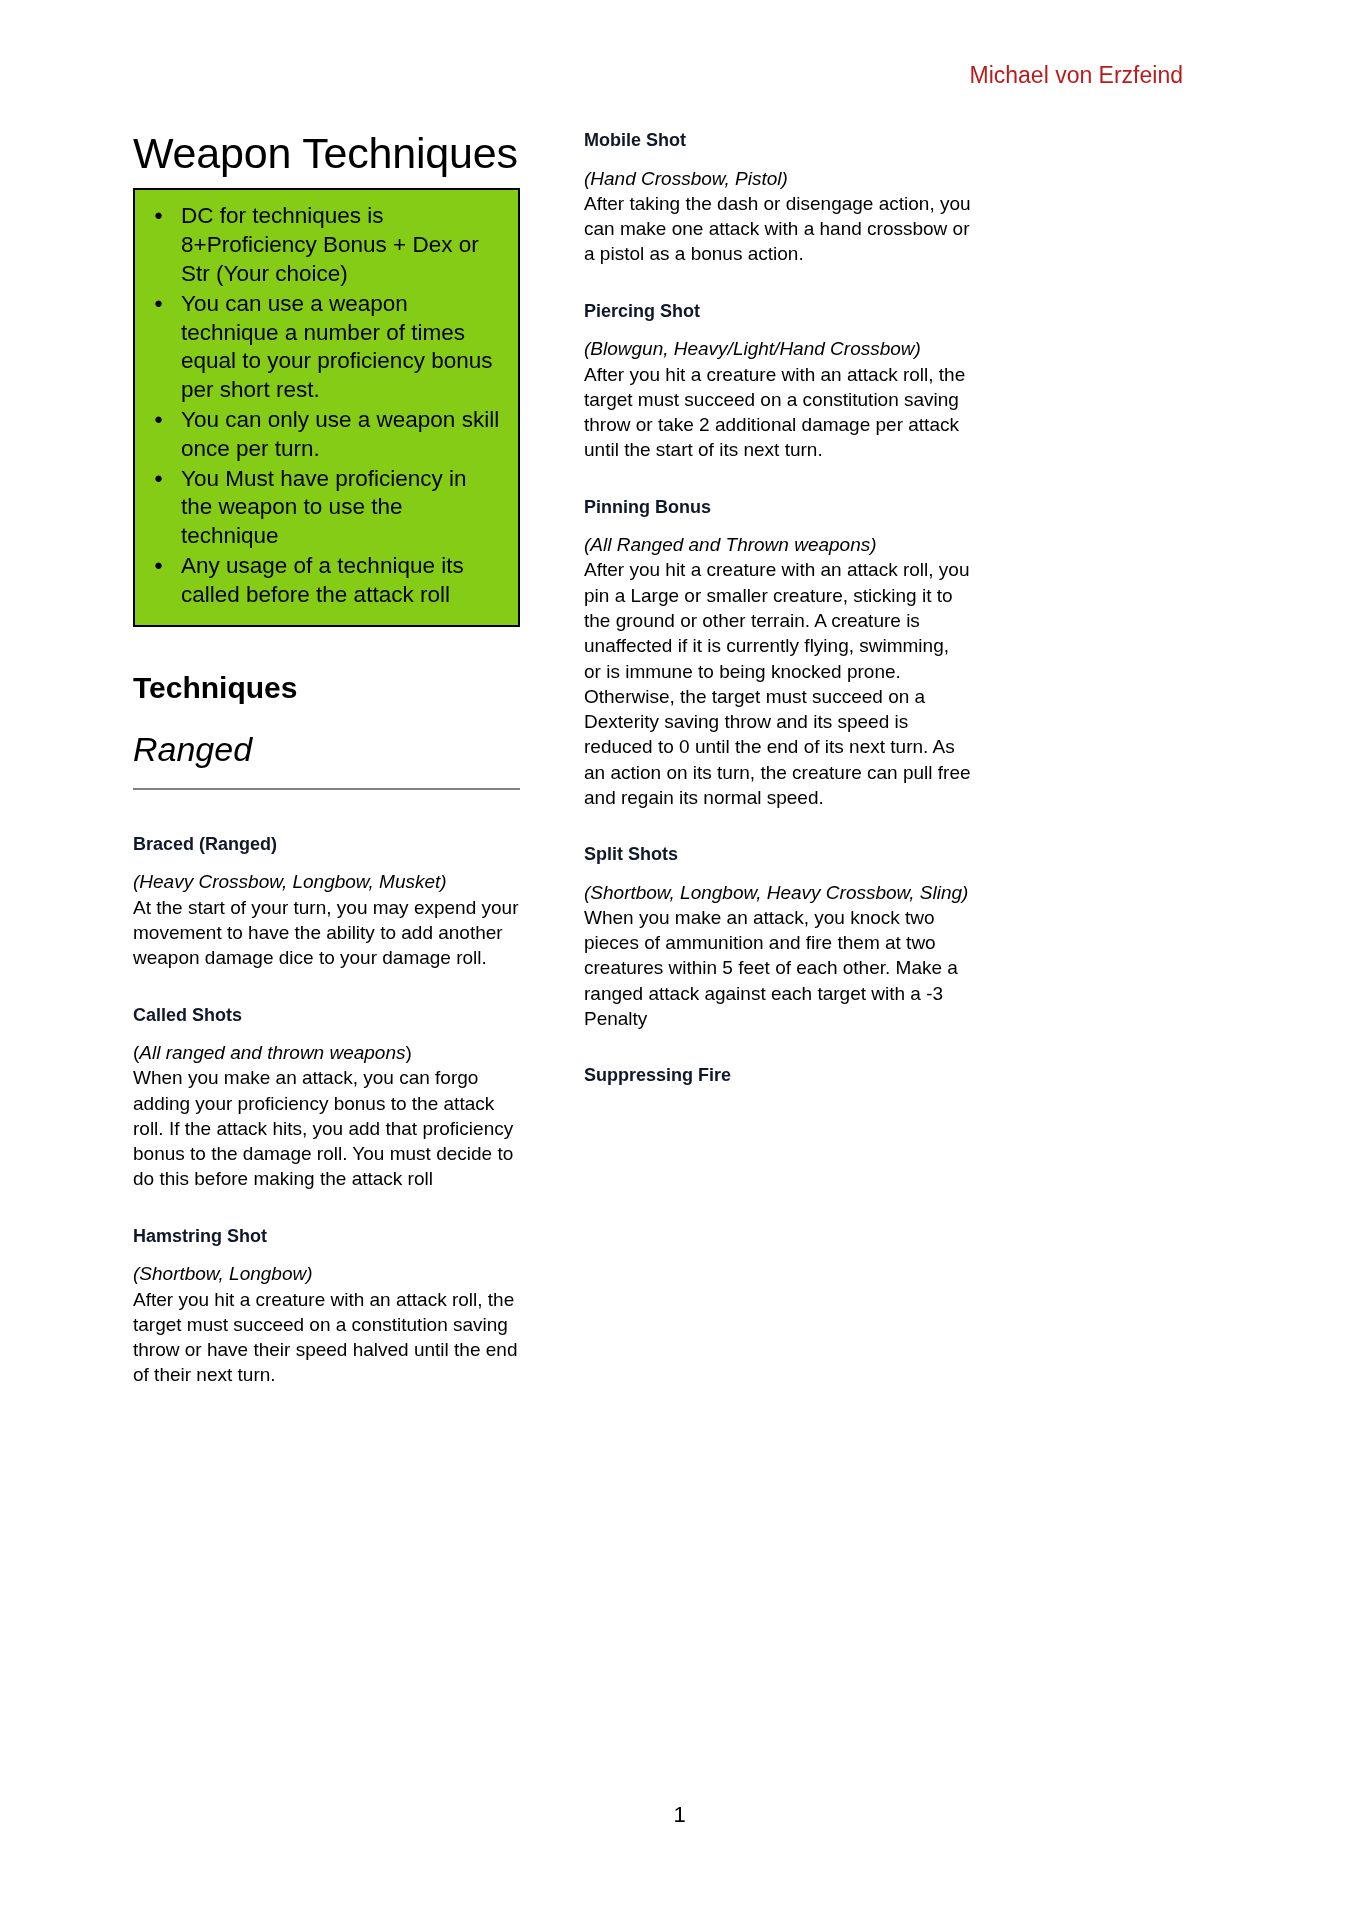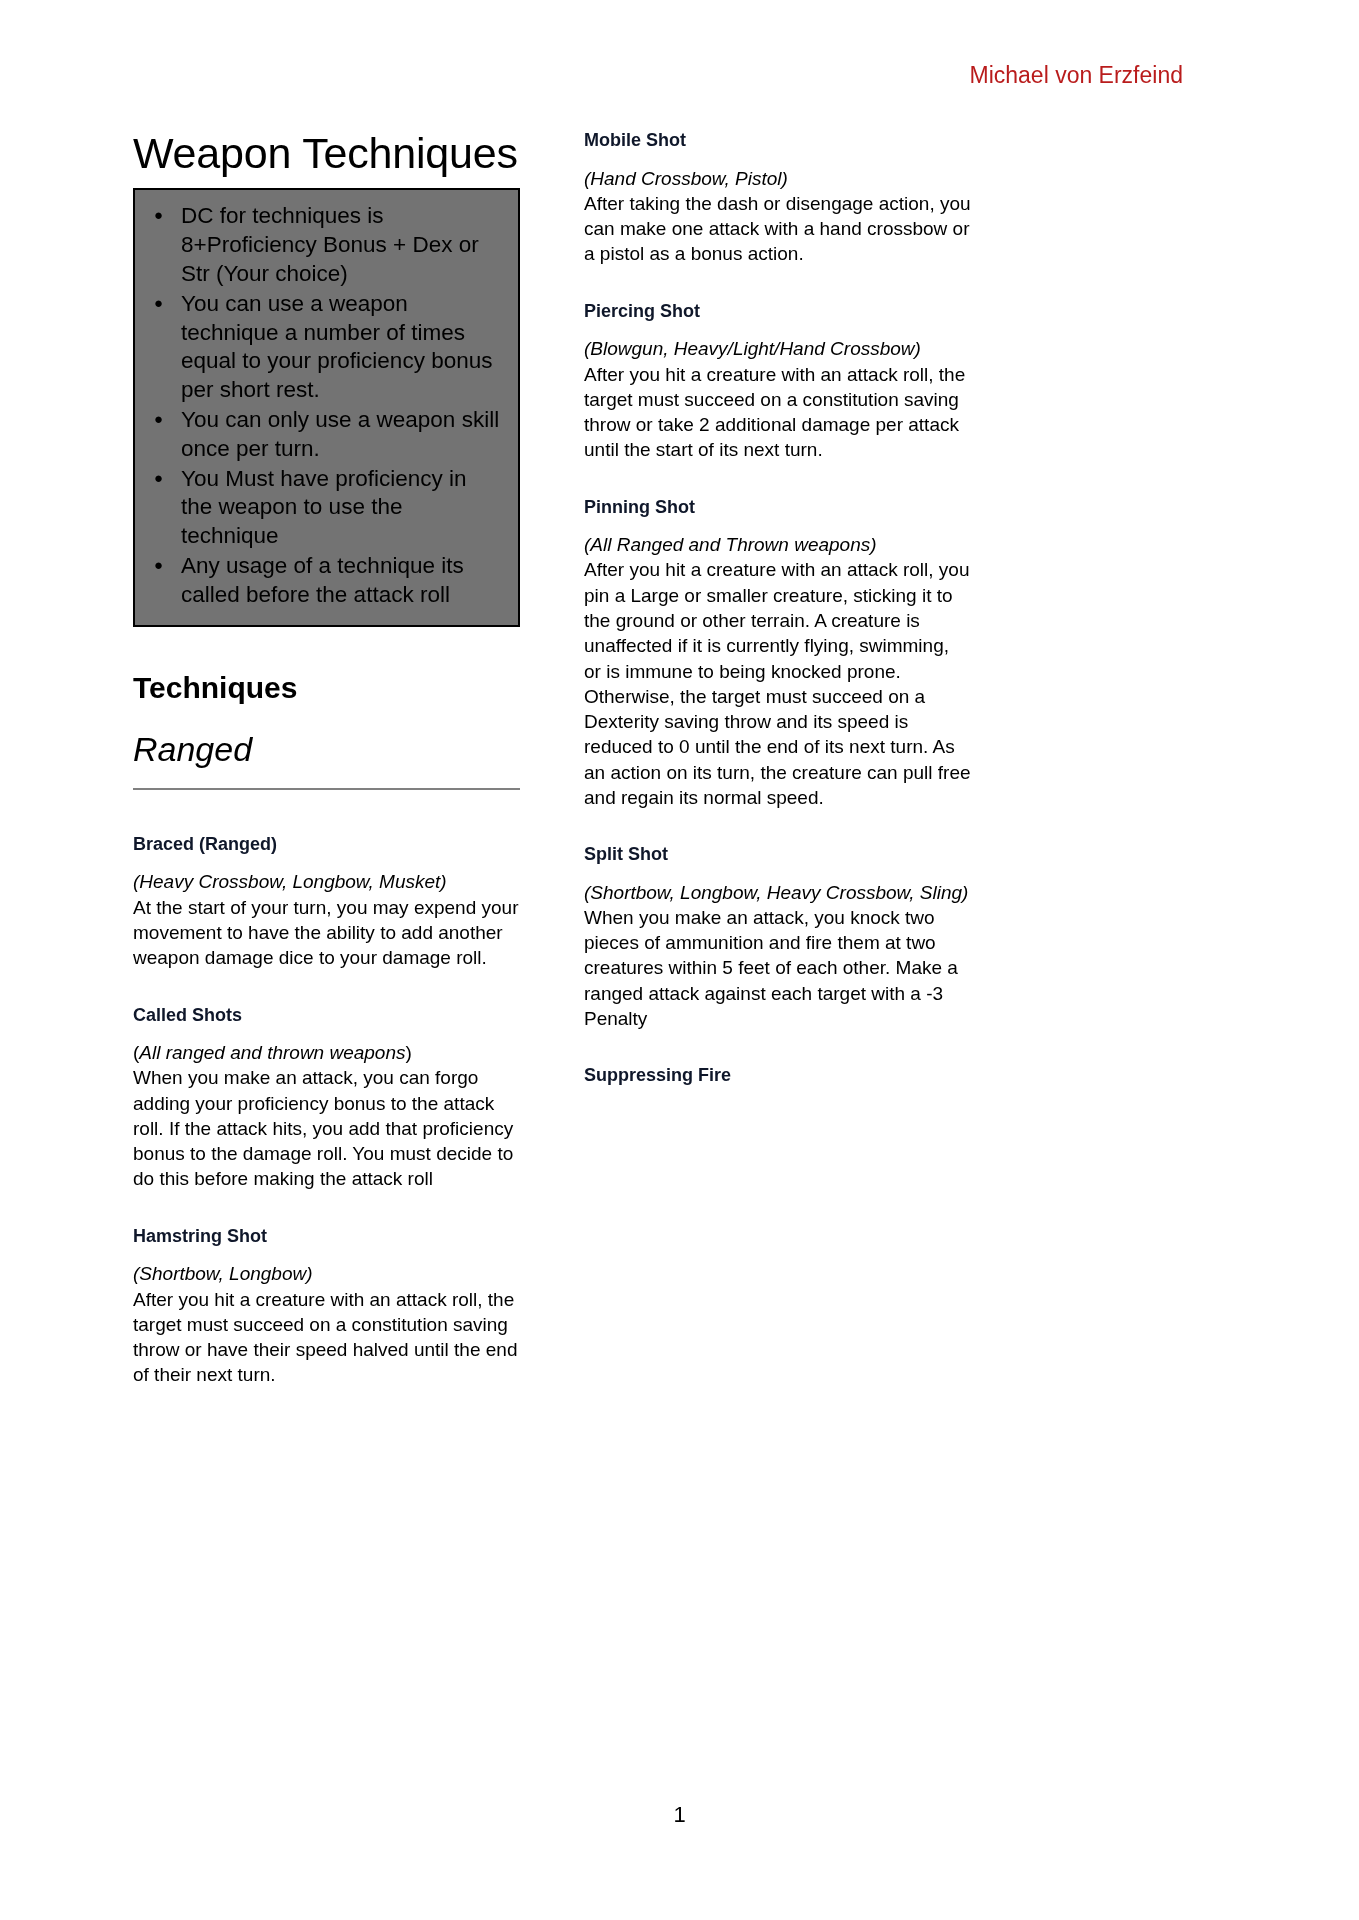--- a/index.html
+++ b/index.html
@@ -52,21 +52,21 @@
     font-size: 43px;
     font-weight: normal;
     line-height: 1.08;
     margin: 0 0 12px 0;
     letter-spacing: -0.2px;
     color: #000;
   }
   
   .callout {
     border: 2px solid #000000;
-    background: #737373;
+    background: #84cc16;
     padding: 12px 10px 14px 10px;
     margin: 0 0 44px 0;
   }
   .callout ul {
     margin: 0;
     padding: 0 4px 0 36px;
     list-style: none;
   }
   .callout li {
     position: relative;
@@ -187,26 +187,26 @@
         <div class="entry-title">Mobile Shot</div>
         <p class="entry-body"><span class="weapons">(Hand Crossbow, Pistol)</span><br><span>After taking the dash or disengage action, you can make one attack with a hand crossbow or a pistol as a bonus action.</span></p>
       </div>
 
       <div class="entry">
         <div class="entry-title">Piercing Shot</div>
         <p class="entry-body"><span class="weapons">(Blowgun, Heavy/Light/Hand Crossbow)</span><br><span>After you hit a creature with an attack roll, the target must succeed on a constitution saving throw or take 2 additional damage per attack until the start of its next turn.</span></p>
       </div>
 
       <div class="entry">
-        <div class="entry-title">Pinning Shot</div>
+        <div class="entry-title">Pinning Bonus</div>
         <p class="entry-body"><span class="weapons">(All Ranged and Thrown weapons)</span><br><span>After you hit a creature with an attack roll, you pin a Large or smaller creature, sticking it to the ground or other terrain. A creature is unaffected if it is currently flying, swimming, or is immune to being knocked prone. Otherwise, the target must succeed on a Dexterity saving throw and its speed is reduced to 0 until the end of its next turn. As an action on its turn, the creature can pull free and regain its normal speed.</span></p>
       </div>
 
       <div class="entry">
-        <div class="entry-title">Split Shot</div>
+        <div class="entry-title">Split Shots</div>
         <p class="entry-body"><span class="weapons">(Shortbow, Longbow, Heavy Crossbow, Sling)</span><br><span>When you make an attack, you knock two pieces of ammunition and fire them at two creatures within 5 feet of each other. Make a ranged attack against each target with a -3 Penalty</span></p>
       </div>
 
       <div class="entry">
         <div class="entry-title">Suppressing Fire</div>
       </div>
 
     </div>
   </div>
 

